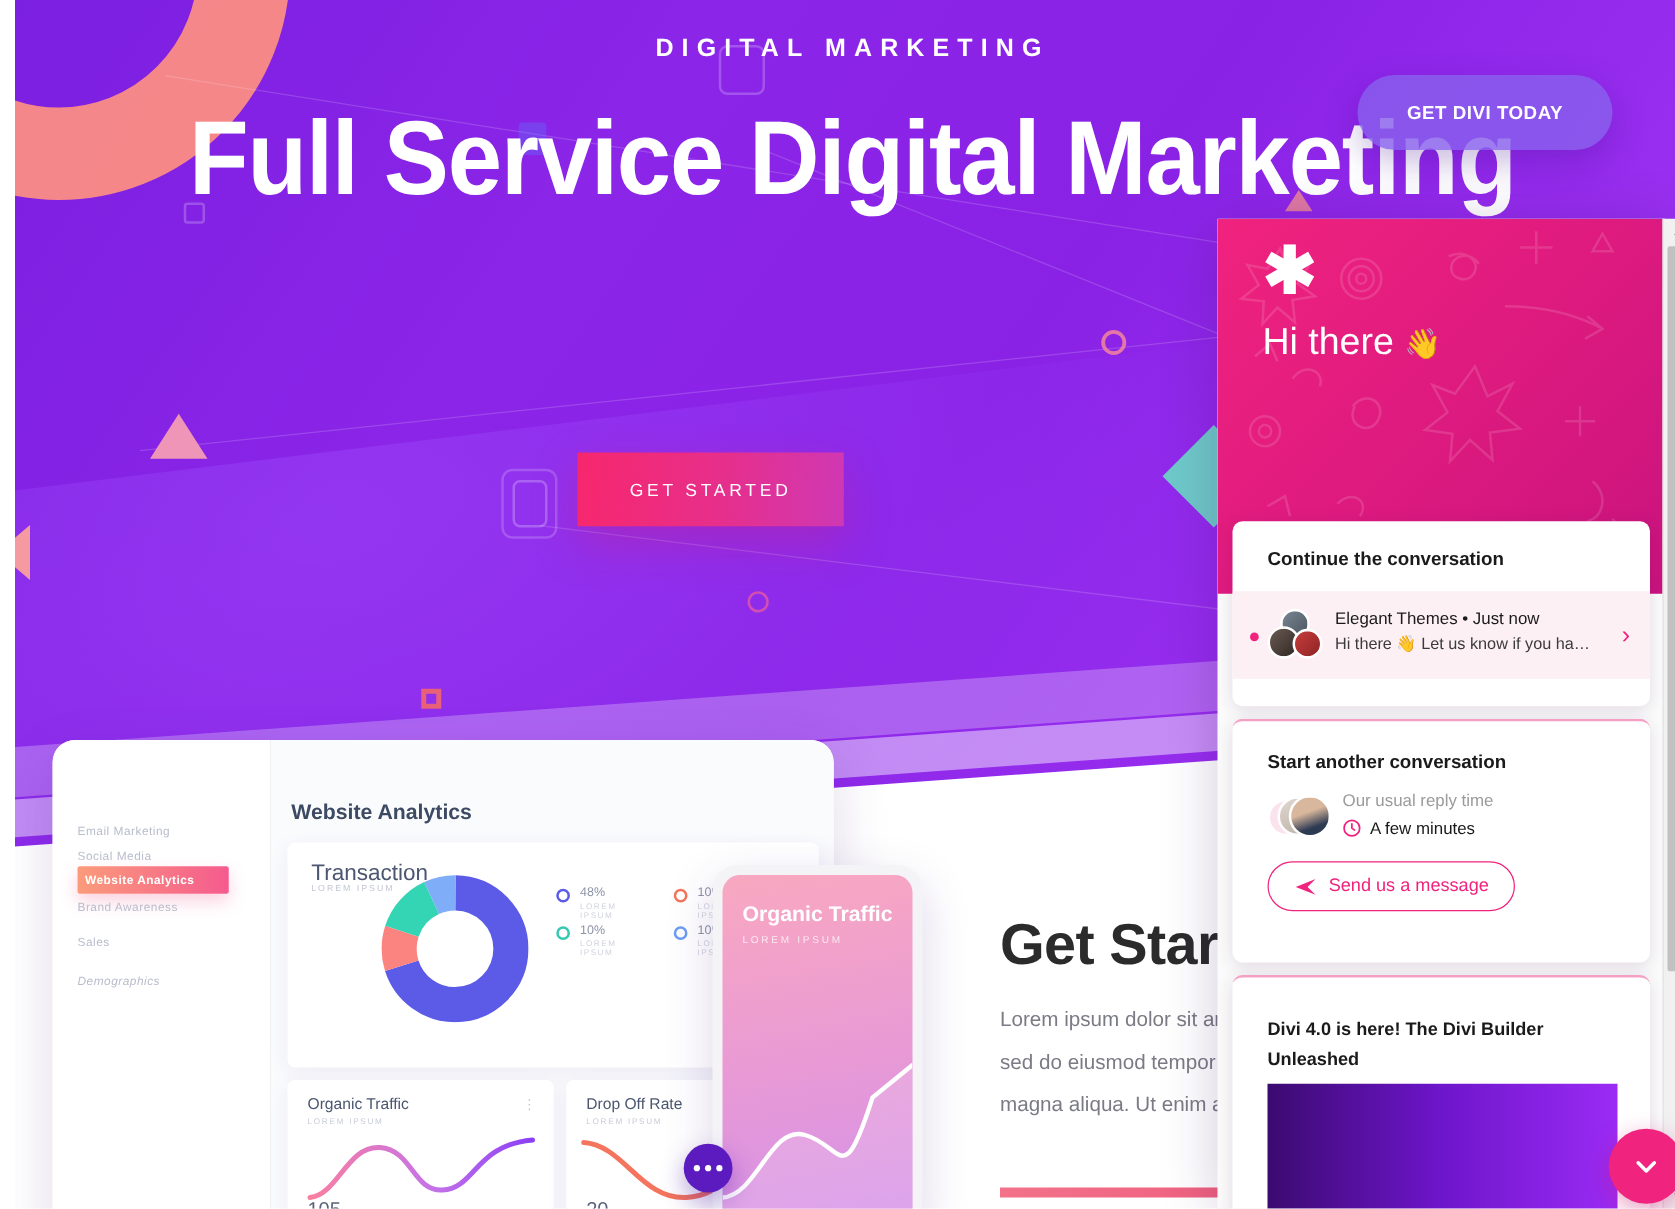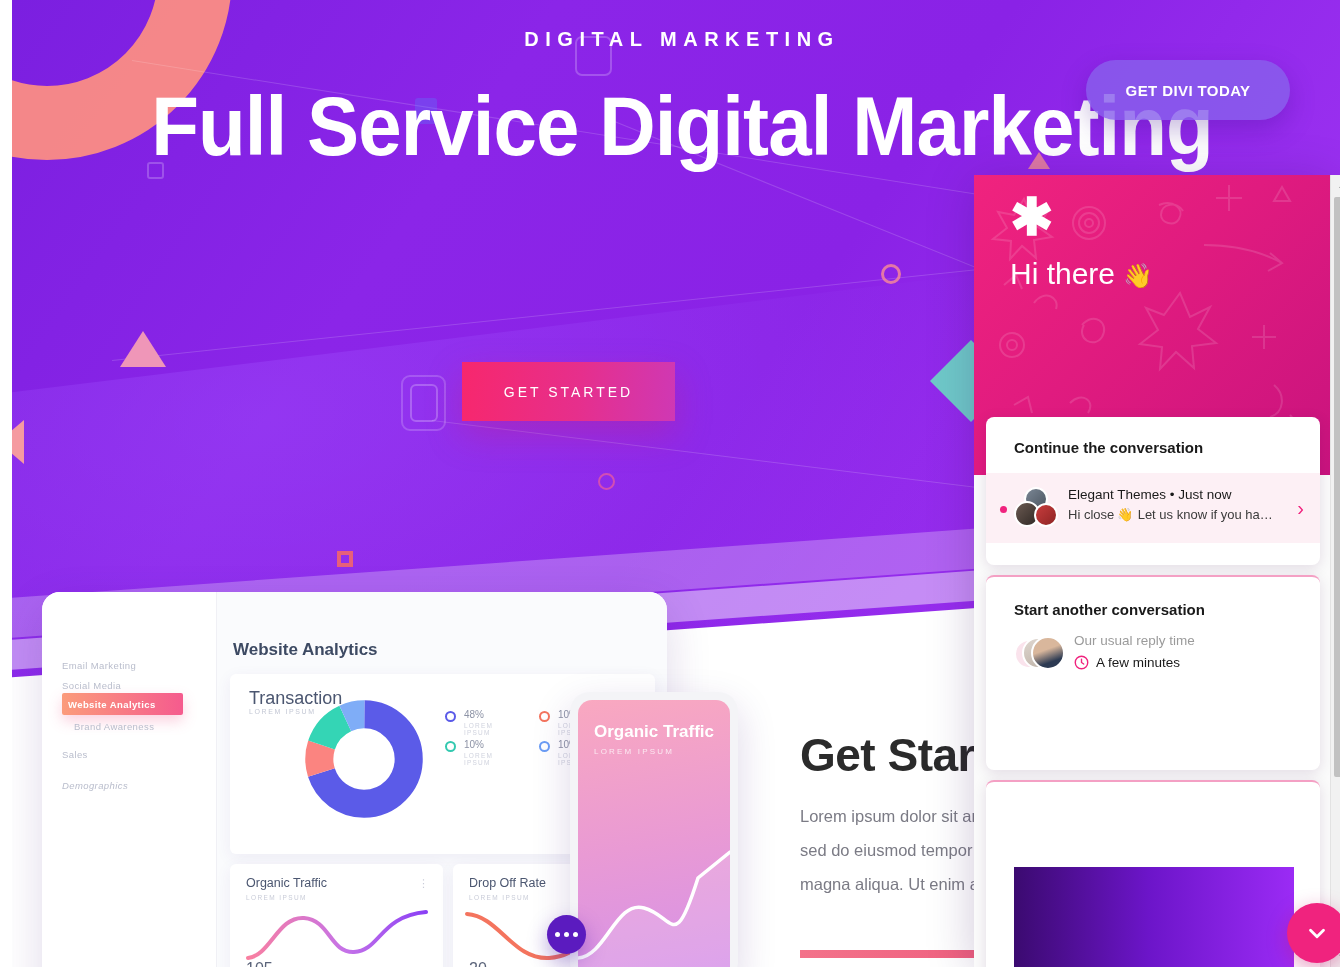--- a/index.html
+++ b/index.html
@@ -302,21 +302,21 @@
     <div class="band band-2"></div>
     <div class="band band-white"></div>
   </div>
 
   <div class="tablet">
     <div class="tab-sidebar">
       <div class="side-active-bg" style="top:101px;left:20px;width:121px;"></div>
       <div class="side-item" style="top:68px;left:20px;">Email Marketing</div>
       <div class="side-item" style="top:88px;left:20px;">Social Media</div>
       <div class="side-item active" style="top:107px;left:26px;">Website Analytics</div>
-      <div class="side-item" style="top:129px;left:32px;">Brand Awareness</div>
+      <div class="side-item" style="top:129px;left:20px;">Brand Awareness</div>
       <div class="side-item" style="top:157px;left:20px;">Sales</div>
       <div class="side-item" style="top:188px;left:20px;font-style:italic;">Demographics</div>
     </div>
 
     <div class="tab-main">
       <div class="tab-title">Website Analytics</div>
 
       <div class="card-transaction">
         <div class="ct-title">Transaction</div>
         <div class="ct-sub">LOREM IPSUM</div>
@@ -440,41 +440,48 @@
     <div class="card c-conv">
       <div class="conv-head">Continue the conversation</div>
       <div class="conv-row">
         <span class="conv-dot"></span>
         <div class="avatars">
           <div class="av av1"></div>
           <div class="av av2"></div>
           <div class="av av3"></div>
         </div>
         <span class="conv-name">Elegant Themes • Just now</span>
-        <span class="conv-snippet">Hi close 👋  Let us know if you ha…</span>
+        <span class="conv-snippet">Hi there 👋  Let us know if you ha…</span>
         <span class="conv-chevron">›</span>
       </div>
     </div>
 
     <div class="card c-start card-top-border">
       <div class="start-head">Start another conversation</div>
       <div class="start-avs">
         <div class="sa sa1"></div>
         <div class="sa sa2"></div>
         <div class="sa sa3"></div>
       </div>
       <div class="reply-label">Our usual reply time</div>
       <svg class="clock-icon" viewBox="0 0 24 24">
         <circle cx="12" cy="12" r="10" fill="none" stroke="#f0237e" stroke-width="2.2"></circle>
         <path d="M12 6.5 L12 12 L15.5 14.5" fill="none" stroke="#f0237e" stroke-width="2.2" stroke-linecap="round"></path>
       </svg>
       <div class="reply-time">A few minutes</div>
+      <div class="send-btn">
+        <svg width="19" height="19" viewBox="0 0 24 24">
+          <path d="M2 12 L22 4 L14 12 L22 20 Z" fill="#f0237e"></path>
+        </svg>
+        <span>Send us a message</span>
+      </div>
     </div>
 
     <div class="card c-news card-top-border">
+      <div class="news-title">Divi 4.0 is here! The Divi Builder Unleashed</div>
       <div class="news-img"></div>
     </div>
   </div>
 
   <div class="sb-track">
     <div class="sb-up">▲</div>
     <div class="sb-thumb"></div>
     <div class="sb-down">▼</div>
   </div>
 

